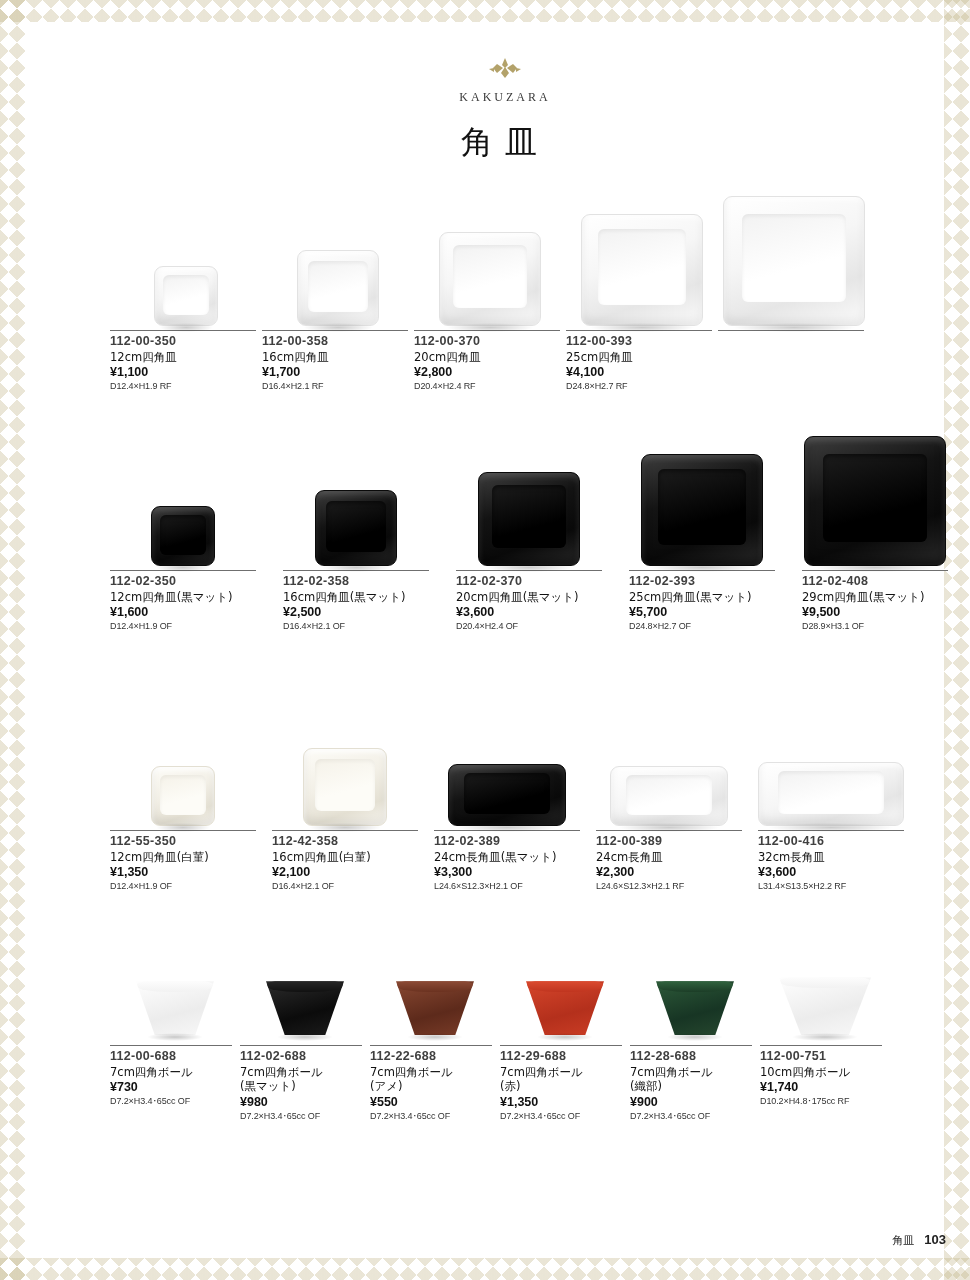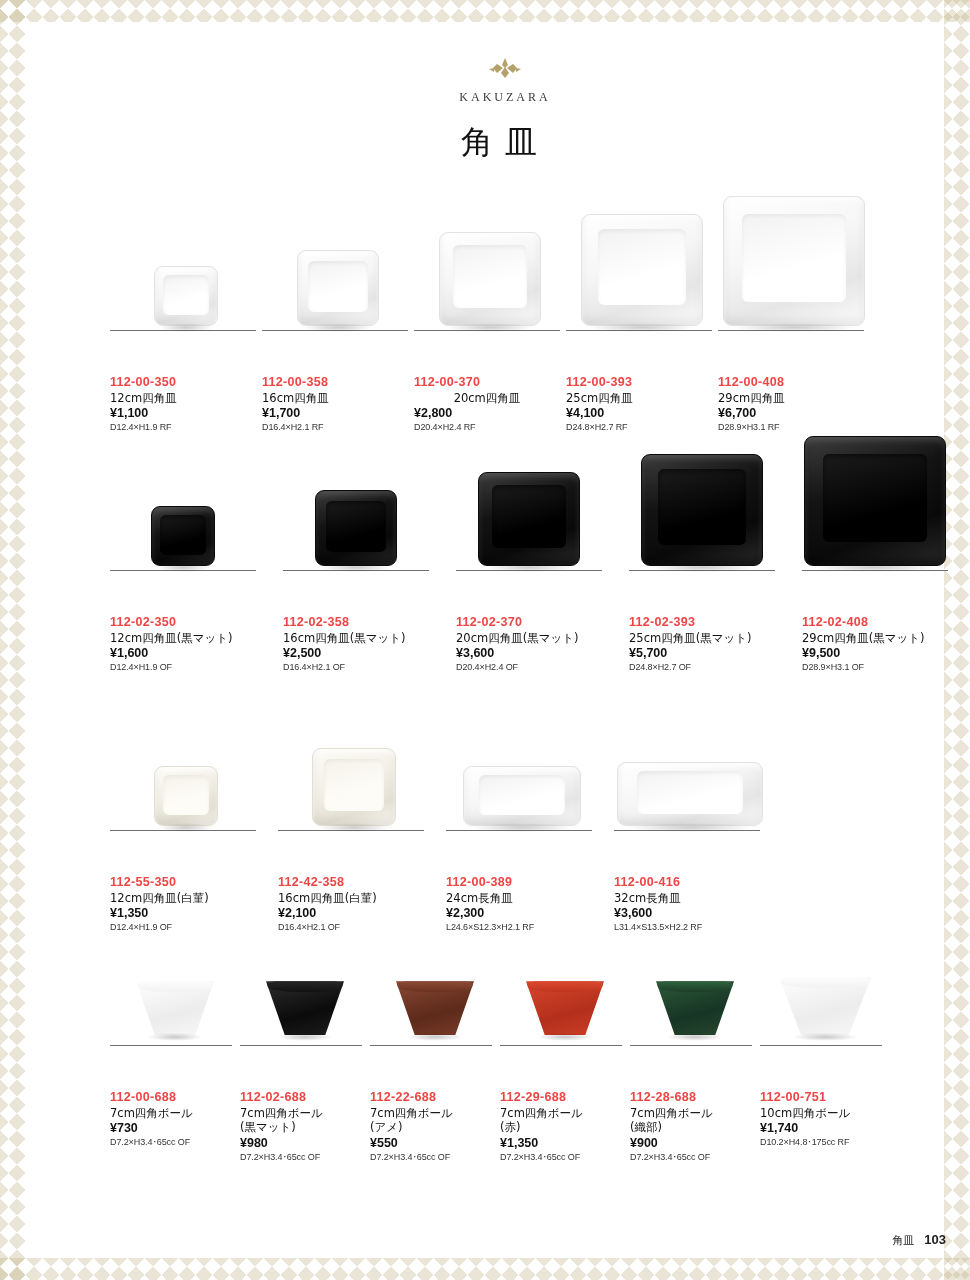--- a/index.html
+++ b/index.html
@@ -119,23 +119,22 @@
     margin: 0;
   }
   .info {
     padding-top: 3px;
     width: 146px;
   }
   .code {
     font-size: 12.5px;
     font-weight: bold;
     letter-spacing: .3px;
-    color: #ef4444;
+    color: #404040;
     font-family: "Liberation Sans", sans-serif;
-    margin-top: 41px;
   }
   .name {
     font-size: 11.5px;
     margin-top: 2px;
     color: #111;
     line-height: 1.25;
     font-family: "DejaVu Sans", sans-serif;
   }
   .price {
     font-size: 12.5px;
@@ -301,21 +300,21 @@
       </div>
       <div class="cell">
         <div class="photo">
           <div class="plate white-plate" style="width: 100px; height: 92px;">
             <div class="inner-hollow"></div>
           </div>
         </div>
         <div class="rule"></div>
         <div class="info">
           <div class="code">112-00-370</div>
-          <div class="name" style="white-space: pre-line; text-align: center;">20cm四角皿</div>
+          <div class="name" style="white-space: pre-line;">20cm四角皿</div>
           <div class="price">¥2,800</div>
           <div class="spec">D20.4×H2.4 RF</div>
         </div>
       </div>
       <div class="cell">
         <div class="photo">
           <div class="plate white-plate" style="width: 120px; height: 110px;">
             <div class="inner-hollow"></div>
           </div>
         </div>
@@ -327,26 +326,20 @@
           <div class="spec">D24.8×H2.7 RF</div>
         </div>
       </div>
       <div class="cell">
         <div class="photo">
           <div class="plate white-plate" style="width: 140px; height: 128px;">
             <div class="inner-hollow"></div>
           </div>
         </div>
         <div class="rule"></div>
-        <div class="info">
-          <div class="code">112-00-408</div>
-          <div class="name" style="white-space: pre-line;">29cm四角皿</div>
-          <div class="price">¥6,700</div>
-          <div class="spec">D28.9×H3.1 RF</div>
-        </div>
       </div>
     </div>
   <div class="row" id="row1" style="top:420px;gap:27px;">
       <div class="cell">
         <div class="photo">
           <div class="plate black-plate" style="width: 62px; height: 58px;">
             <div class="inner-hollow"></div>
           </div>
         </div>
         <div class="rule"></div>
@@ -434,20 +427,34 @@
           <div class="plate cream-plate" style="width: 82px; height: 76px;">
             <div class="inner-hollow"></div>
           </div>
         </div>
         <div class="rule"></div>
         <div class="info">
           <div class="code">112-42-358</div>
           <div class="name" style="white-space: pre-line;">16cm四角皿(白菫)</div>
           <div class="price">¥2,100</div>
           <div class="spec">D16.4×H2.1 OF</div>
+        </div>
+      </div>
+      <div class="cell">
+        <div class="photo">
+          <div class="plate black-plate" style="width: 116px; height: 60px;">
+            <div class="inner-hollow"></div>
+          </div>
+        </div>
+        <div class="rule"></div>
+        <div class="info">
+          <div class="code">112-02-389</div>
+          <div class="name" style="white-space: pre-line;">24cm長角皿(黒マット)</div>
+          <div class="price">¥3,300</div>
+          <div class="spec">L24.6×S12.3×H2.1 OF</div>
         </div>
       </div>
       <div class="cell">
         <div class="photo">
           <div class="plate white-plate" style="width: 116px; height: 58px;">
             <div class="inner-hollow"></div>
           </div>
         </div>
         <div class="rule"></div>
         <div class="info">

